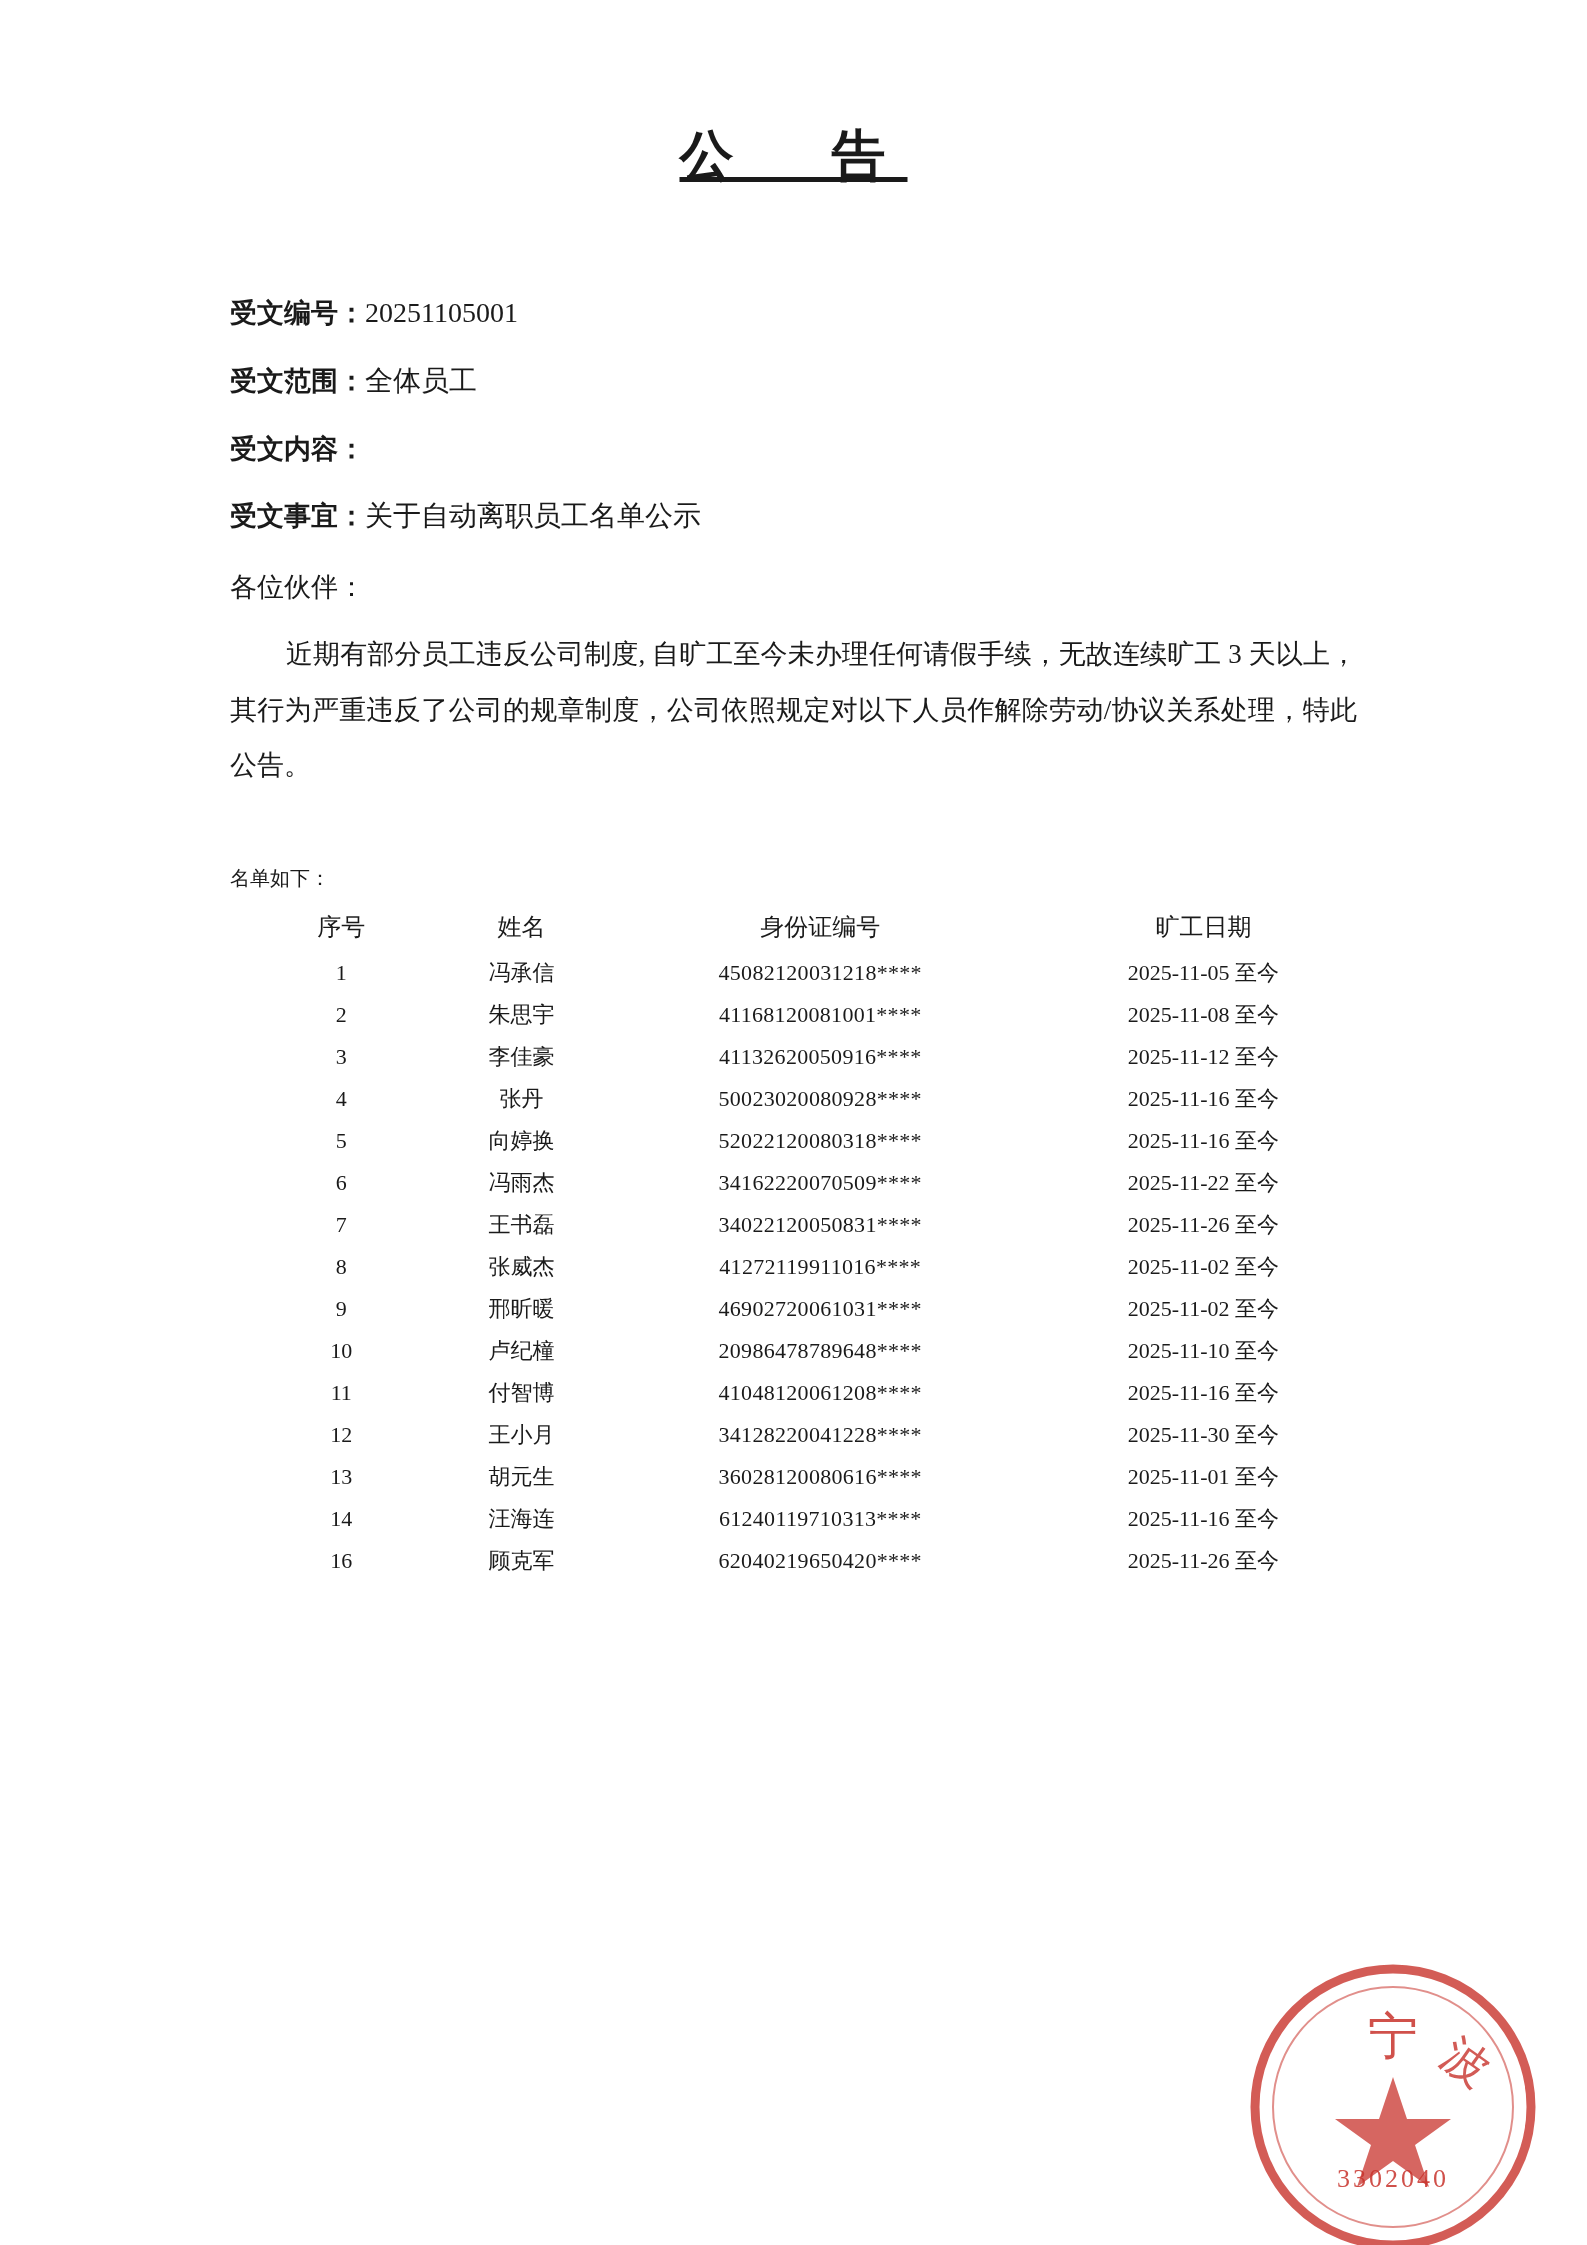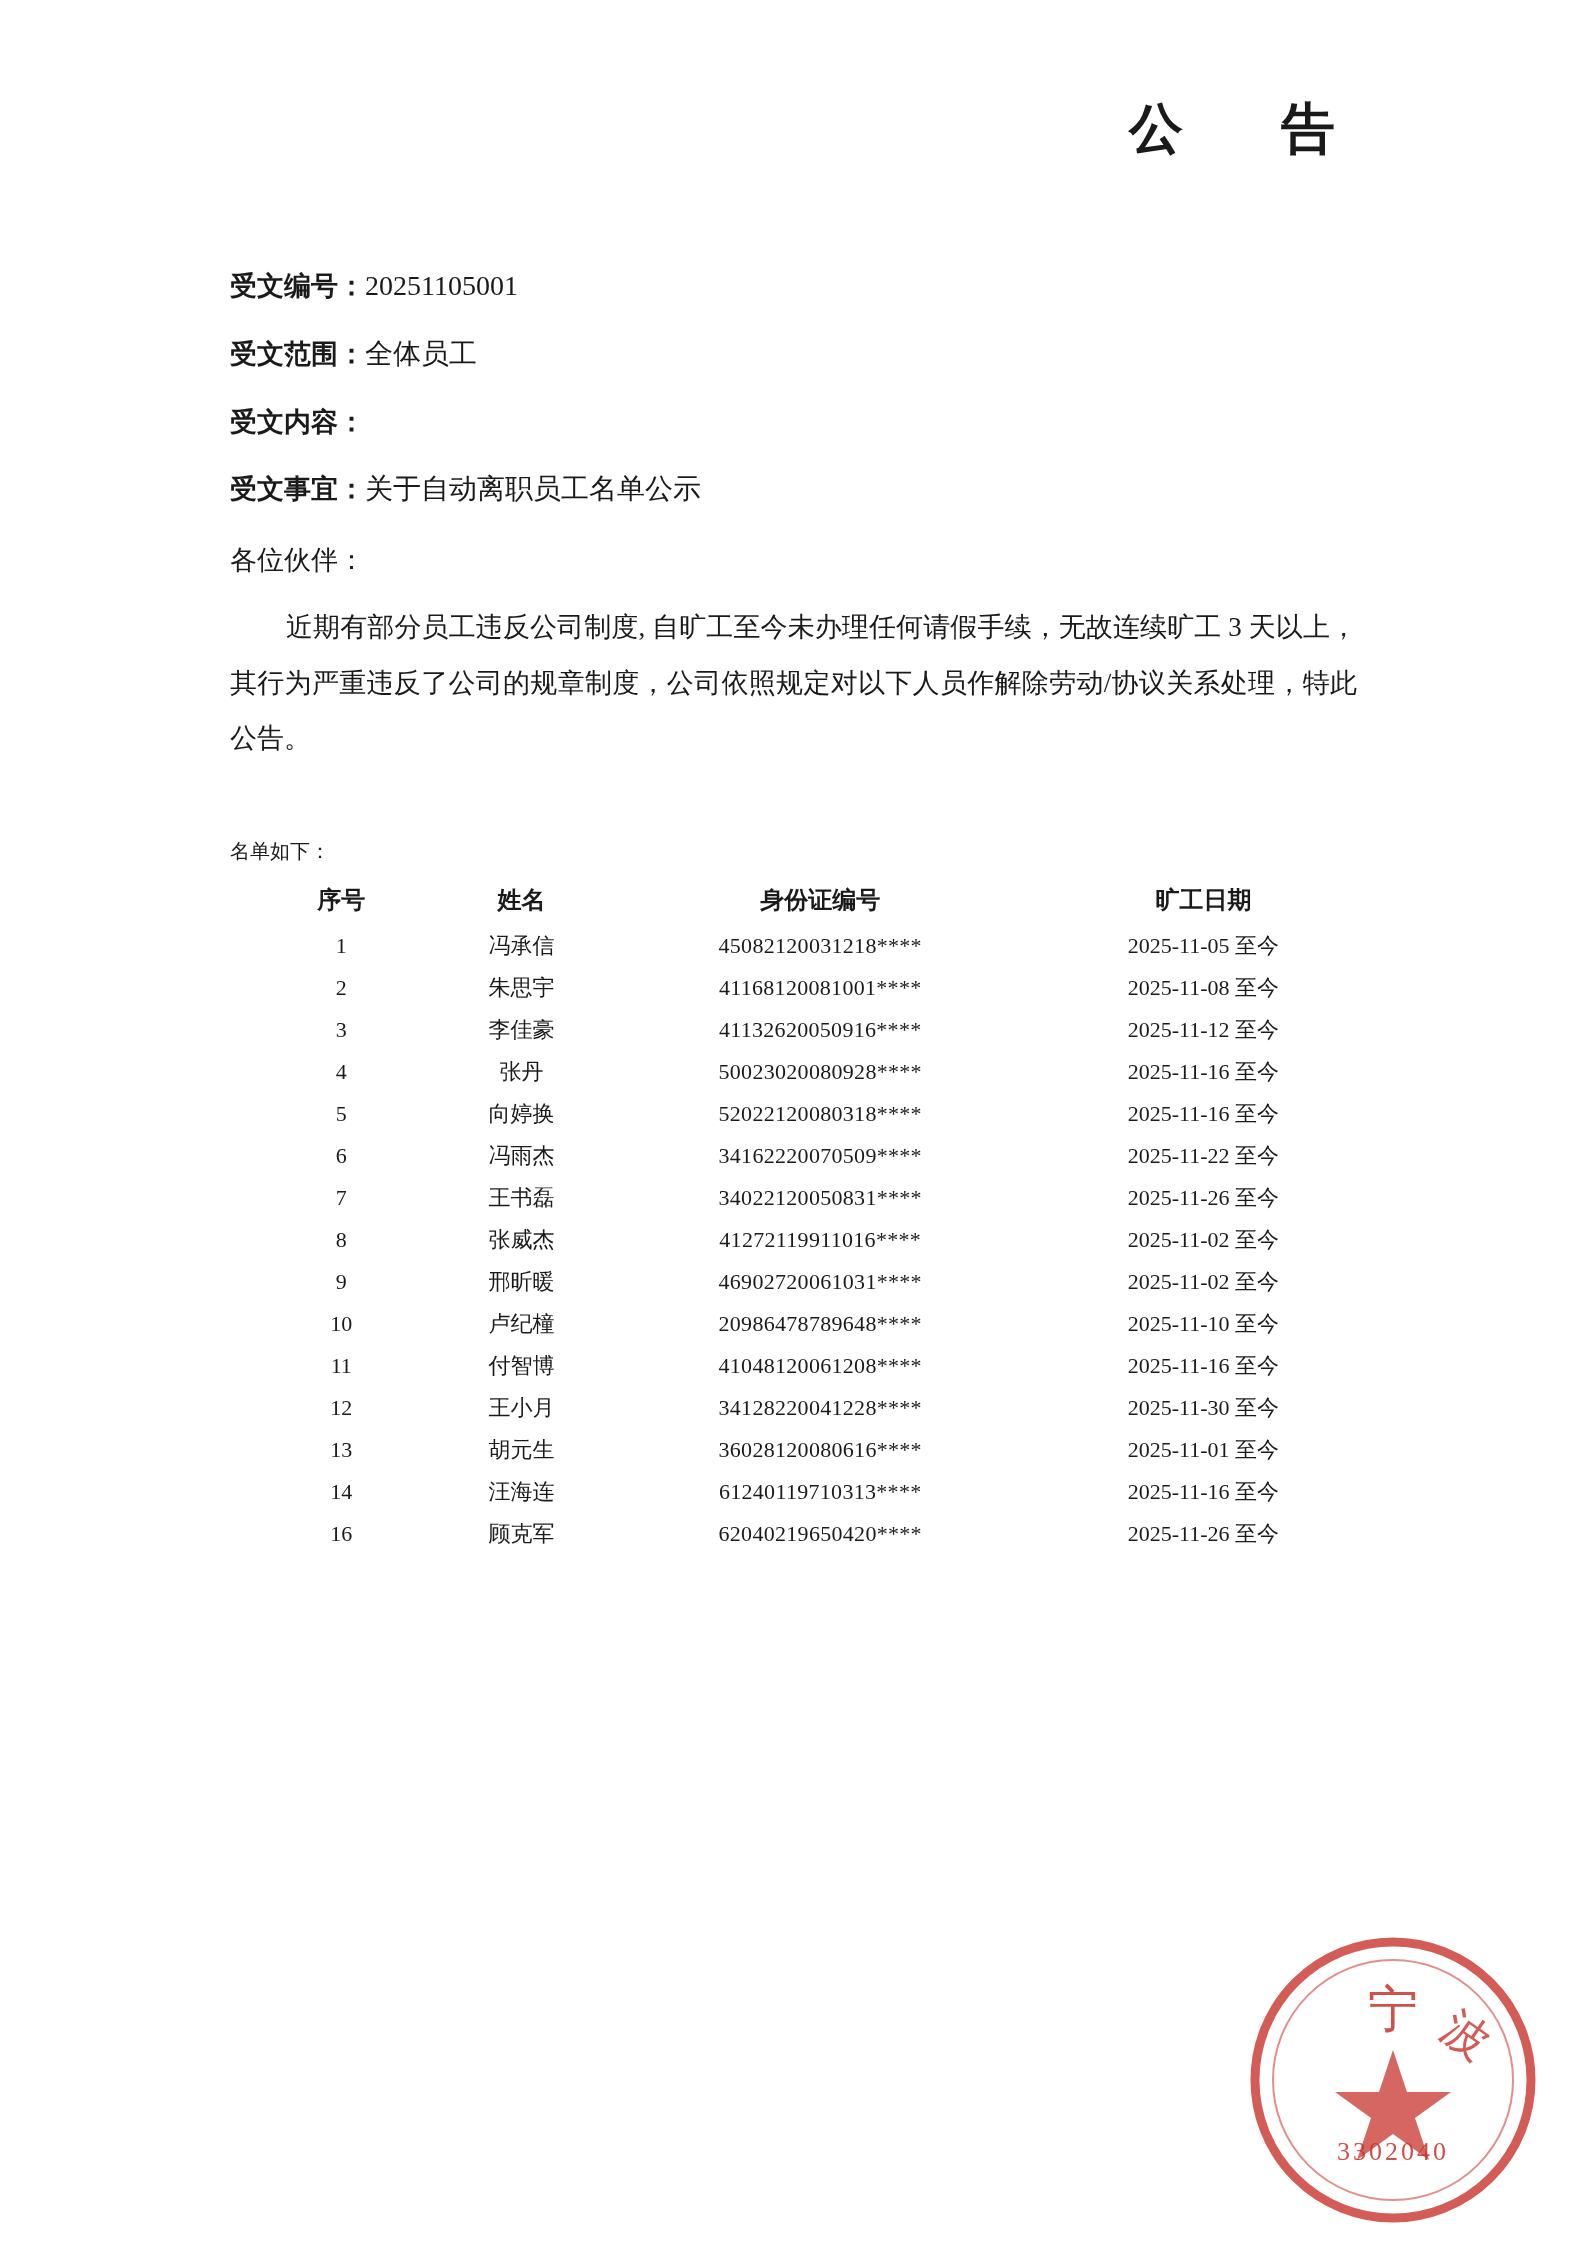--- a/index.html
+++ b/index.html
@@ -16,27 +16,28 @@
     overflow: hidden;
   }
   .page {
     position: relative;
     width: 1587px;
     height: 2245px;
     box-sizing: border-box;
     padding: 0 230px;
   }
   .doc-title {
-    text-align: right;
+    text-align: center;
     font-size: 54px;
     font-weight: bold;
     letter-spacing: 22px;
-    margin-top: 93px;
+    margin-top: 120px;
     margin-bottom: 0;
     font-family: "Liberation Serif", "DejaVu Serif", serif;
+    text-decoration: underline;
   }
   .meta-block {
     margin-top: 105px;
   }
   .meta-row {
     font-size: 27px;
     line-height: 1.1;
     margin-bottom: 37px;
     white-space: nowrap;
   }
@@ -66,21 +67,21 @@
     margin-bottom: 14px;
   }
   table.roster {
     border-collapse: collapse;
     width: 100%;
     margin-left: 38px;
     margin-top: 4px;
   }
   table.roster th {
     font-size: 24px;
-    font-weight: bold;
+    font-weight: normal;
     padding: 5px 0 9px 0;
     text-align: center;
     white-space: nowrap;
   }
   table.roster td {
     font-size: 22px;
     padding: 6px 0;
     text-align: center;
     white-space: nowrap;
   }

